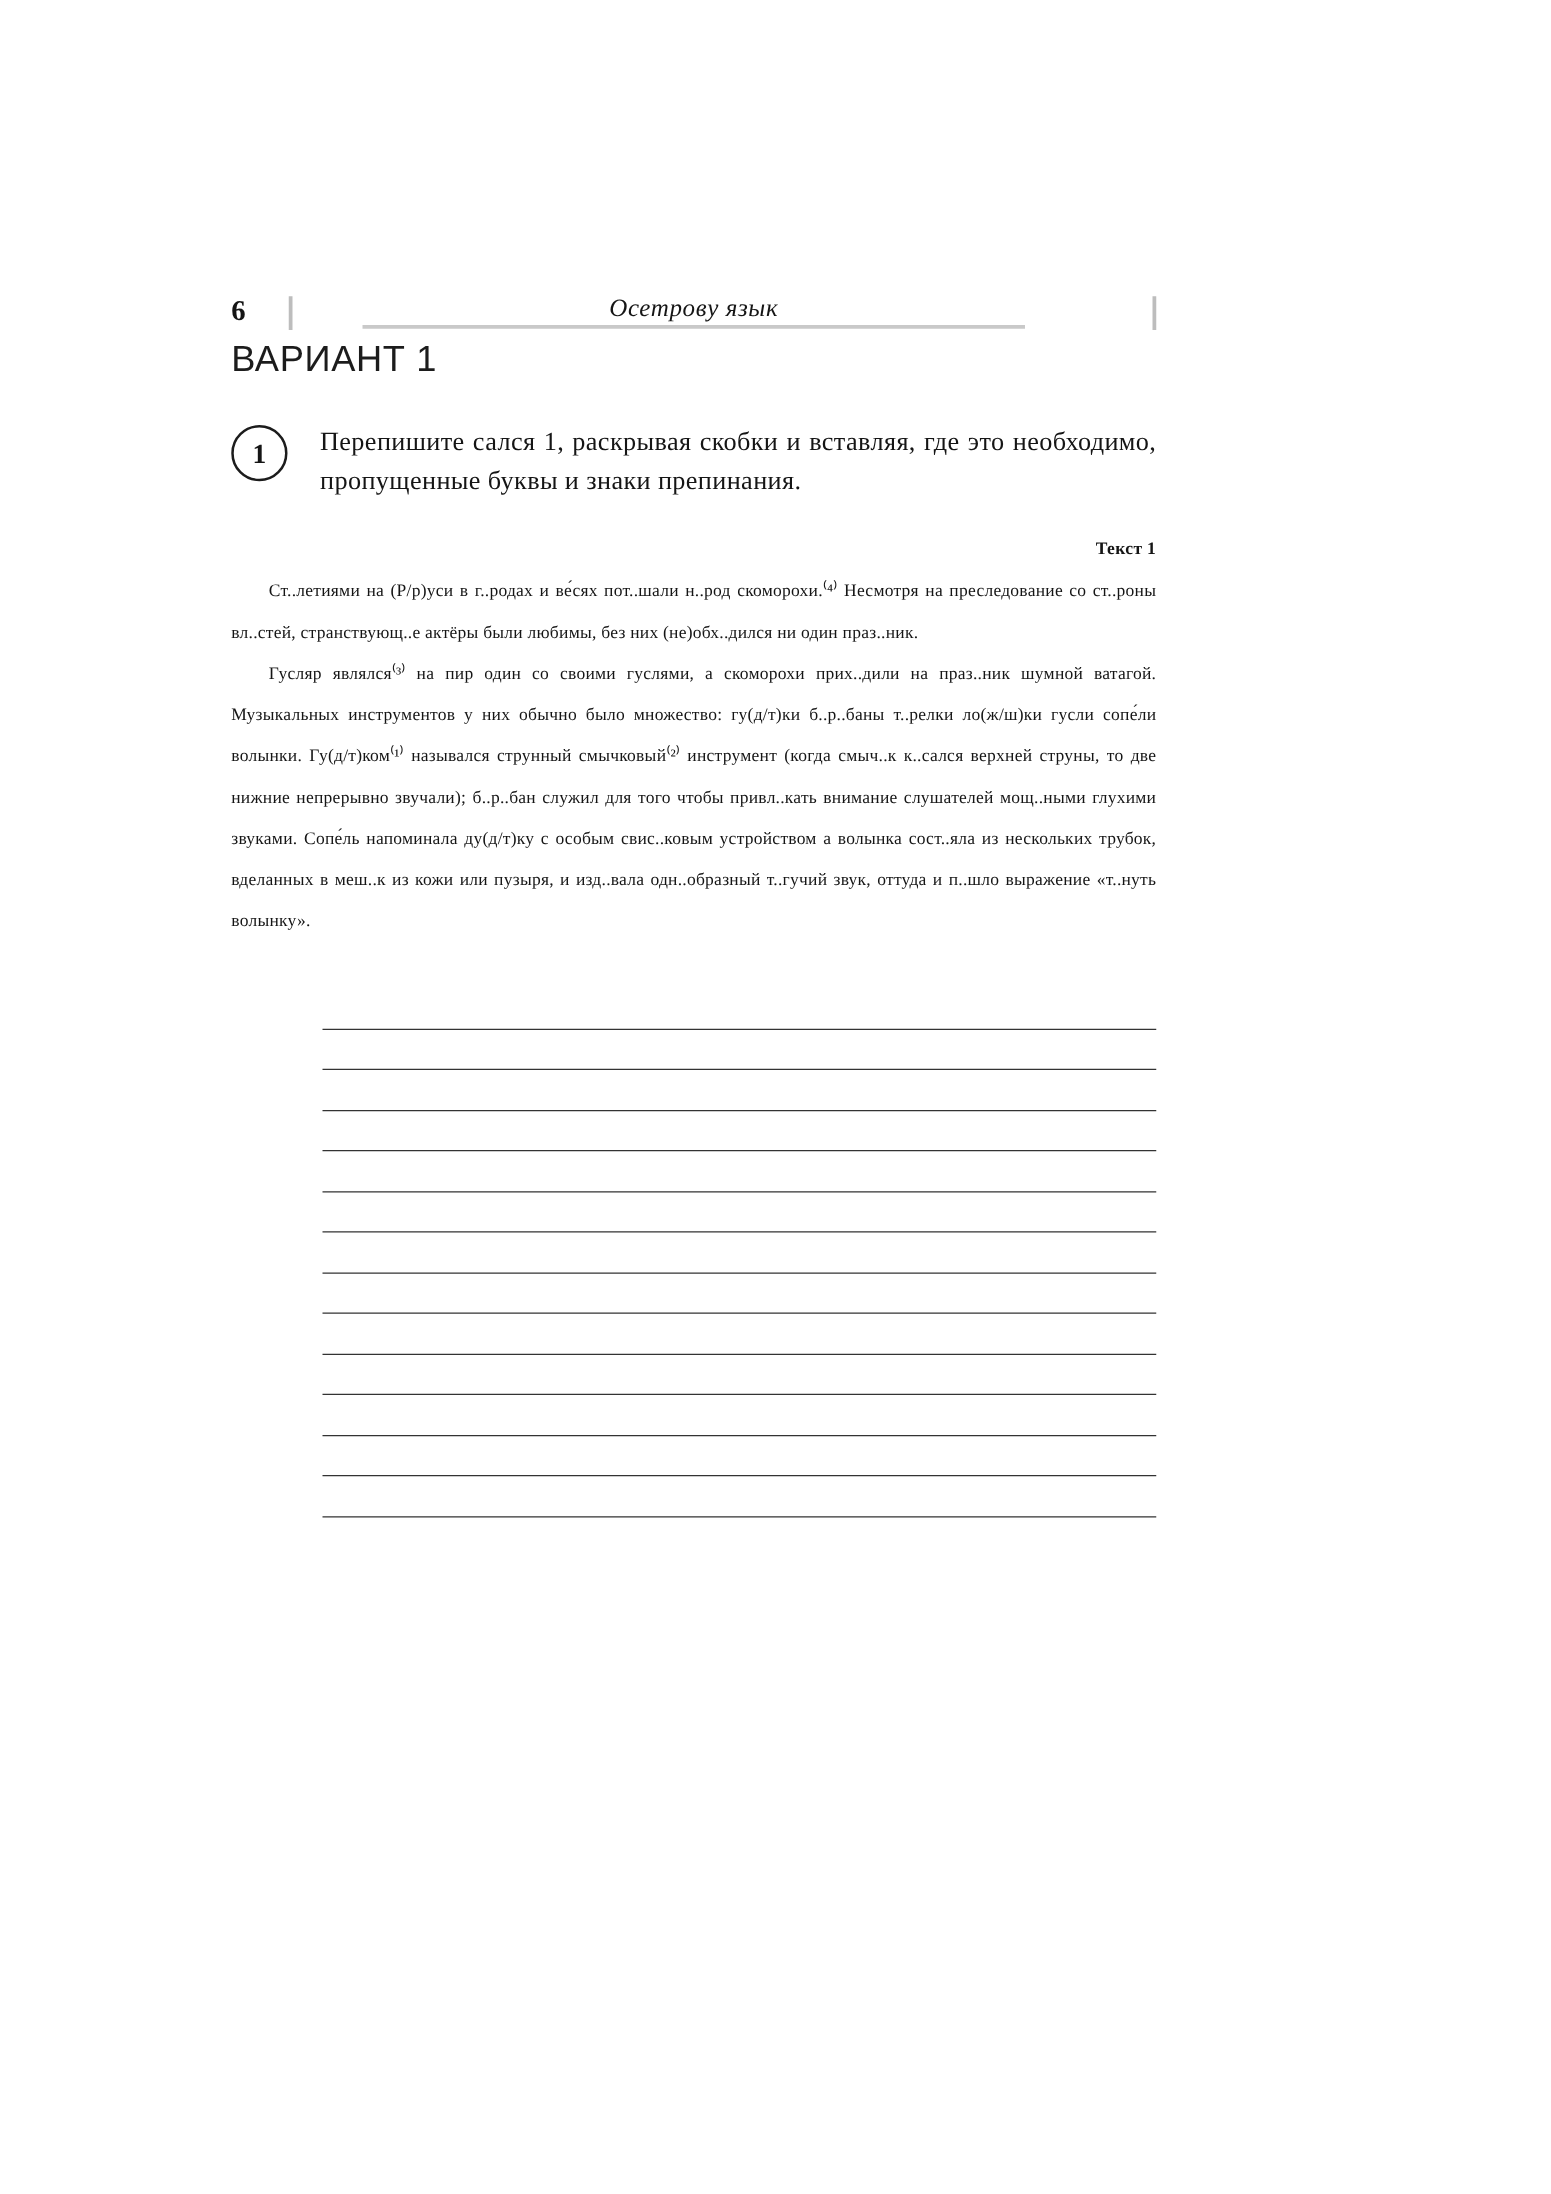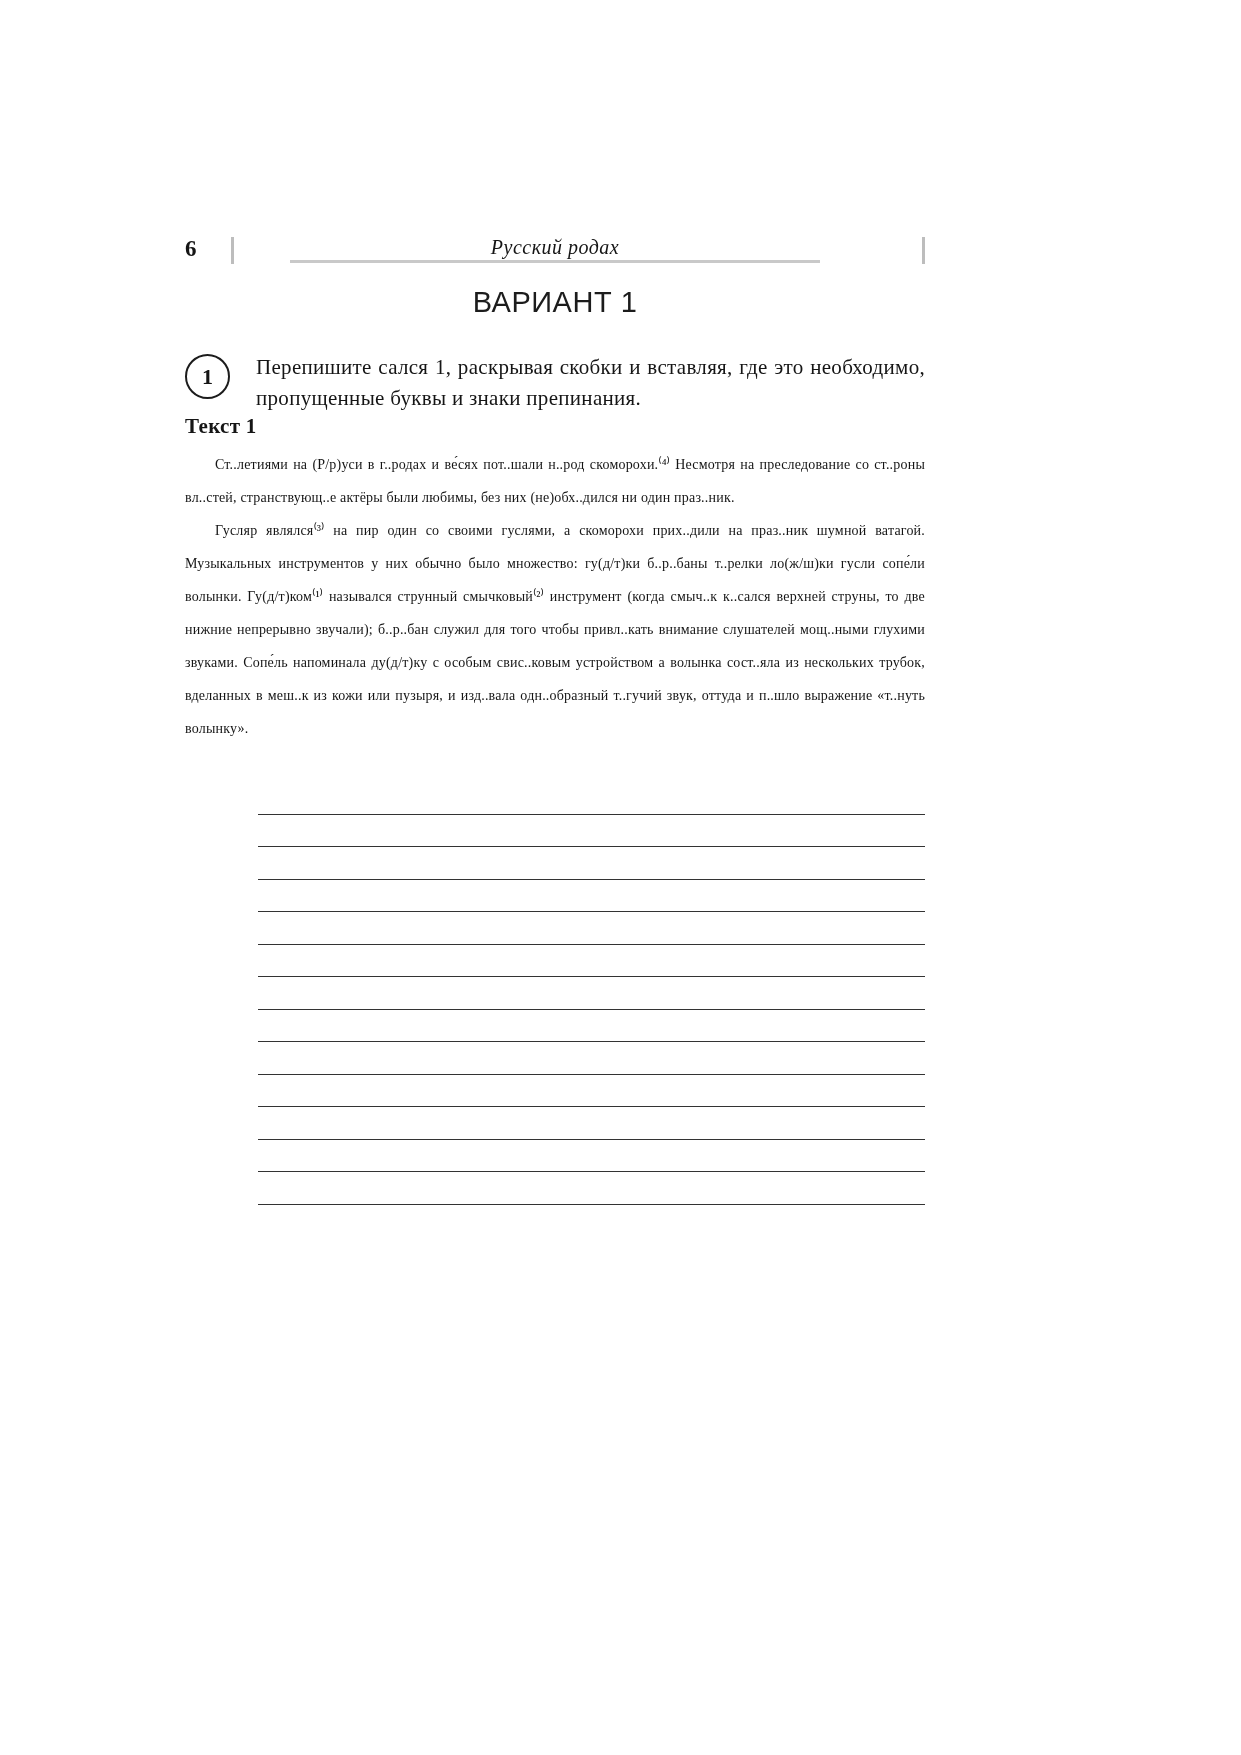--- a/index.html
+++ b/index.html
@@ -33,22 +33,21 @@
   .tick-right { left:737px; }
   .header-center {
     position:absolute; left:105px; width:530px; top:0;
     text-align:center;
   }
   .header-title { font-style:italic; font-size:20px; line-height:22px; letter-spacing:0.5px; }
   .header-rule { height:3px; background:#c9c9c9; margin-top:2px; }
 
   
   .variant-title {
-    margin-top:18px;
-    text-align:center;
+    margin-top:4px;
     font-family:"Liberation Sans", sans-serif;
     font-weight:400;
     font-size:29px;
     letter-spacing:0.5px;
     color:#1c1c1c;
   }
 
   
   .task {
     margin-top:33px;
@@ -68,23 +67,23 @@
     margin-left:26px;
     width:669px;
     font-size:21px;
     line-height:31px;
     text-align:justify;
     letter-spacing:0.3px;
   }
 
   
   .text-title {
-    margin-top:0;
-    text-align:left;
-    font-size:21px;
+    margin-top:32px;
+    text-align:right;
+    font-size:14px;
     font-weight:bold;
     letter-spacing:0.3px;
   }
   .text-body { margin-top:9px; }
   .body-paragraph {
     font-size:14px;
     line-height:33px;
     text-align:justify;
     text-indent:30px;
     letter-spacing:0.2px;
@@ -109,21 +108,21 @@
 </head>
 <body>
 
 <div class="page">
   <div class="content">
 
     <div class="page-header">
       <span class="page-number">6</span>
       <span class="tick tick-left"></span>
       <div class="header-center">
-        <span class="header-title">Русский родах</span>
+        <span class="header-title">Осетрову язык</span>
         <div class="header-rule"></div>
       </div>
       <span class="tick tick-right"></span>
     </div>
 
     <h1 class="variant-title">ВАРИАНТ 1</h1>
 
     <div class="task">
       <div class="task-number-circle">
         <span>1</span>

